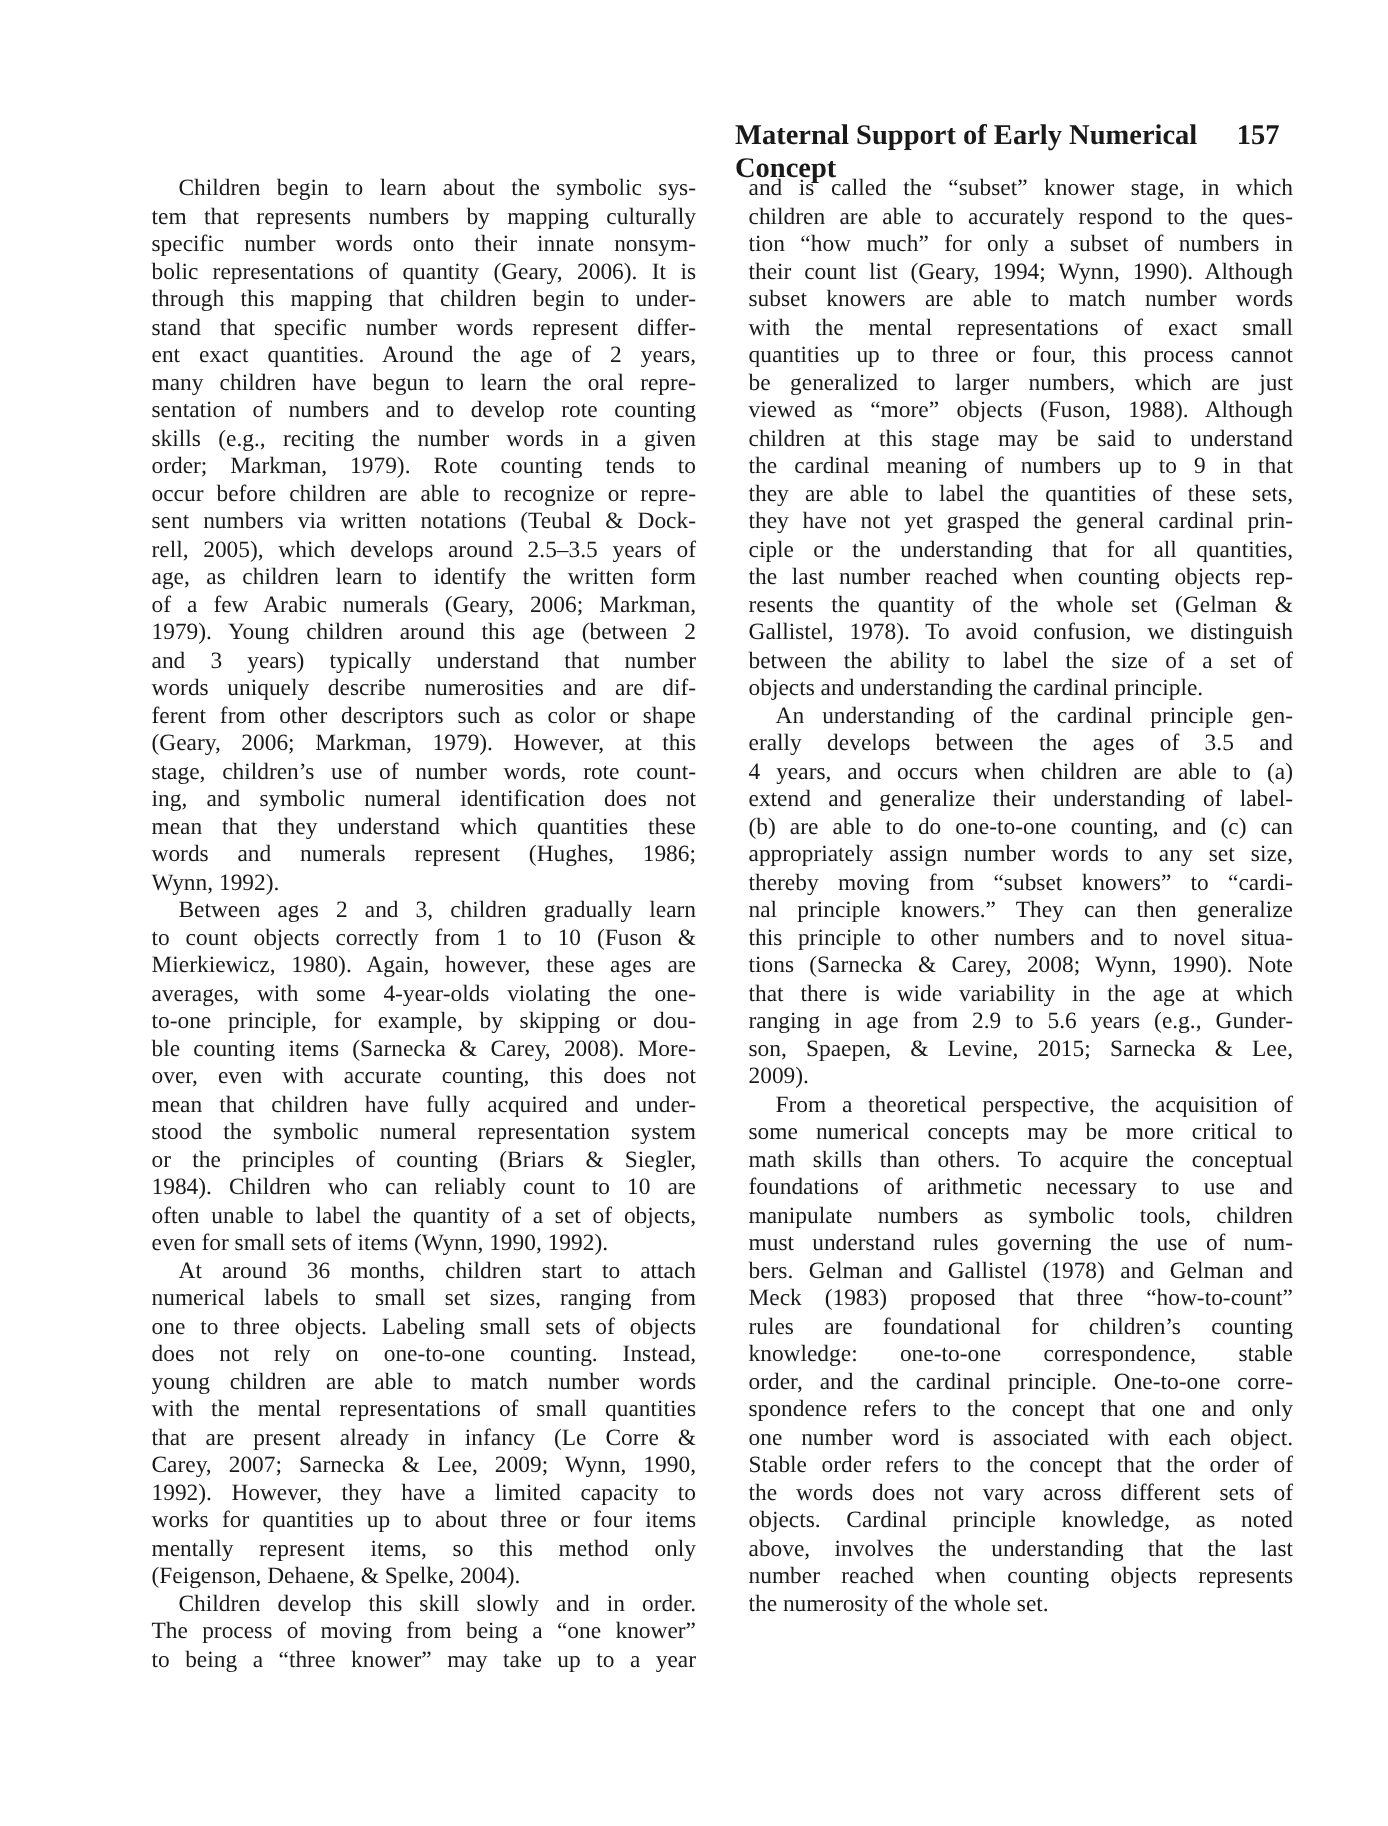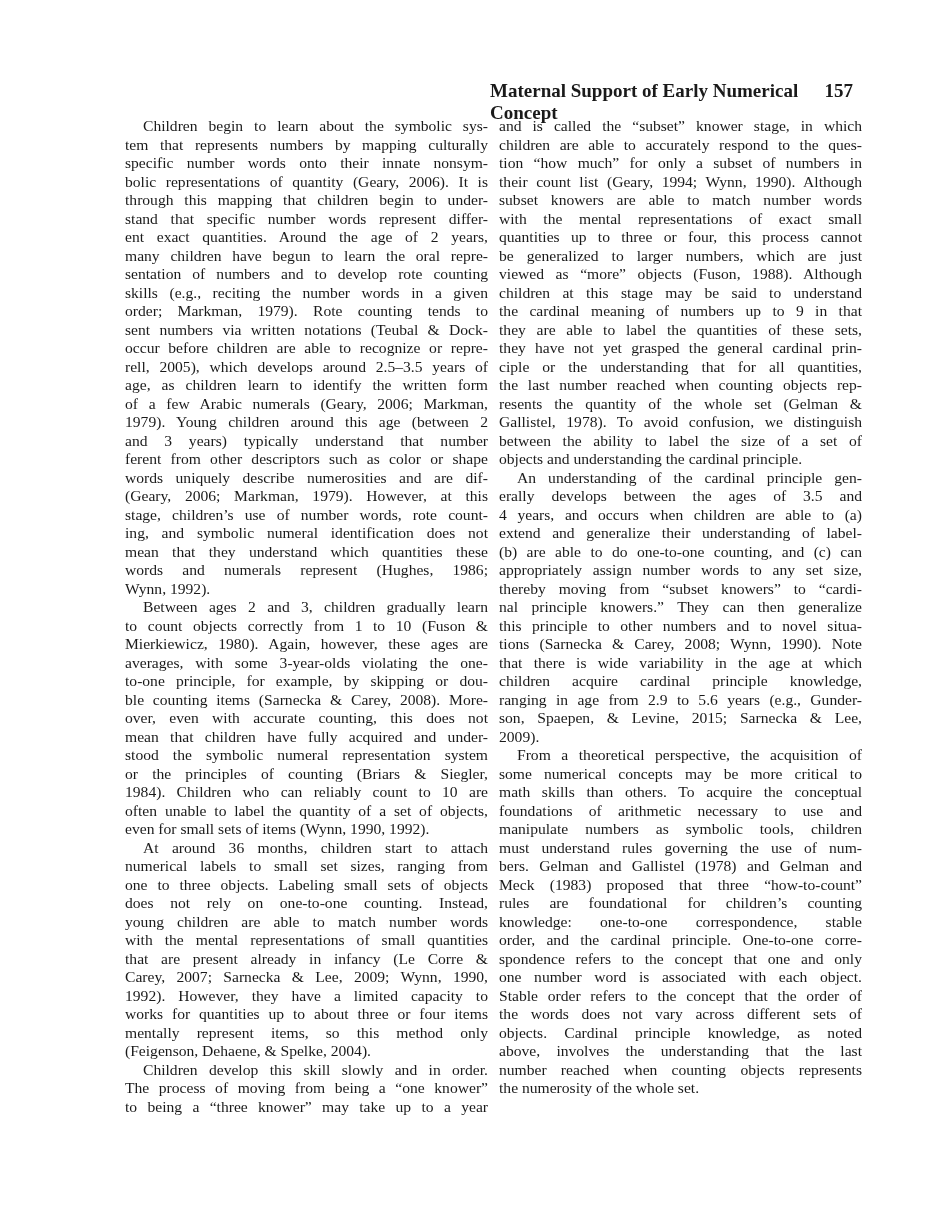--- a/index.html
+++ b/index.html
@@ -3,21 +3,21 @@
 <meta charset="utf-8">
 <style>
   html, body { margin: 0; padding: 0; background: #ffffff; }
   body { width: 925px; height: 1217px; position: relative; overflow: hidden;
          font-family: "DejaVu Serif", "Liberation Serif", serif; color: #1a1a1a; }
   .running-head { position: absolute; top: 80px; left: 490px; width: 363px;
          font-family: "Liberation Serif", "DejaVu Serif", serif; font-weight: bold;
          font-size: 19px; display: flex; justify-content: flex-end; gap: 6px; }
   .col { position: absolute; top: 117px; width: 363px;
          font-family: "Liberation Serif", "DejaVu Serif", serif; font-size: 15.6px; }
-  .col.left { left: 101px; margin-left: 24px; }
+  .col.left { left: 101px; }
   .col.right { left: 499px; }
   .ln { display: block; height: 18.5px; line-height: 18.5px; white-space: nowrap;
         text-align: justify; text-align-last: justify; overflow: visible; }
   .ln.last { text-align-last: left; }
   .ln.indent { padding-left: 18px; }
 </style>
 </head>
 <body>
 
 <div class="running-head">
@@ -30,39 +30,39 @@
     <span class="ln">tem that represents numbers by mapping culturally</span>
     <span class="ln">specific number words onto their innate nonsym-</span>
     <span class="ln">bolic representations of quantity (Geary, 2006). It is</span>
     <span class="ln">through this mapping that children begin to under-</span>
     <span class="ln">stand that specific number words represent differ-</span>
     <span class="ln">ent exact quantities. Around the age of 2 years,</span>
     <span class="ln">many children have begun to learn the oral repre-</span>
     <span class="ln">sentation of numbers and to develop rote counting</span>
     <span class="ln">skills (e.g., reciting the number words in a given</span>
     <span class="ln">order; Markman, 1979). Rote counting tends to</span>
+    <span class="ln">occur before children are able to recognize or repre-</span>
     <span class="ln">sent numbers via written notations (Teubal &amp; Dock-</span>
-    <span class="ln">occur before children are able to recognize or repre-</span>
     <span class="ln">rell, 2005), which develops around 2.5–3.5 years of</span>
     <span class="ln">age, as children learn to identify the written form</span>
     <span class="ln">of a few Arabic numerals (Geary, 2006; Markman,</span>
     <span class="ln">1979). Young children around this age (between 2</span>
     <span class="ln">and 3 years) typically understand that number</span>
+    <span class="ln">words uniquely describe numerosities and are dif-</span>
     <span class="ln">ferent from other descriptors such as color or shape</span>
-    <span class="ln">words uniquely describe numerosities and are dif-</span>
     <span class="ln">(Geary, 2006; Markman, 1979). However, at this</span>
     <span class="ln">stage, children’s use of number words, rote count-</span>
     <span class="ln">ing, and symbolic numeral identification does not</span>
     <span class="ln">mean that they understand which quantities these</span>
     <span class="ln">words and numerals represent (Hughes, 1986;</span>
     <span class="ln last">Wynn, 1992).</span>
     <span class="ln indent">Between ages 2 and 3, children gradually learn</span>
     <span class="ln">to count objects correctly from 1 to 10 (Fuson &amp;</span>
     <span class="ln">Mierkiewicz, 1980). Again, however, these ages are</span>
-    <span class="ln">averages, with some 3-year-olds violating the one-</span>
+    <span class="ln">averages, with some 4-year-olds violating the one-</span>
     <span class="ln">to-one principle, for example, by skipping or dou-</span>
     <span class="ln">ble counting items (Sarnecka &amp; Carey, 2008). More-</span>
     <span class="ln">over, even with accurate counting, this does not</span>
     <span class="ln">mean that children have fully acquired and under-</span>
     <span class="ln">stood the symbolic numeral representation system</span>
     <span class="ln">or the principles of counting (Briars &amp; Siegler,</span>
     <span class="ln">1984). Children who can reliably count to 10 are</span>
     <span class="ln">often unable to label the quantity of a set of objects,</span>
     <span class="ln last">even for small sets of items (Wynn, 1990, 1992).</span>
     <span class="ln indent">At around 36 months, children start to attach</span>
@@ -105,21 +105,20 @@
     <span class="ln">erally develops between the ages of 3.5 and</span>
     <span class="ln">4 years, and occurs when children are able to (a)</span>
     <span class="ln">extend and generalize their understanding of label-</span>
     <span class="ln">(b) are able to do one-to-one counting, and (c) can</span>
     <span class="ln">appropriately assign number words to any set size,</span>
     <span class="ln">thereby moving from “subset knowers” to “cardi-</span>
     <span class="ln">nal principle knowers.” They can then generalize</span>
     <span class="ln">this principle to other numbers and to novel situa-</span>
     <span class="ln">tions (Sarnecka &amp; Carey, 2008; Wynn, 1990). Note</span>
     <span class="ln">that there is wide variability in the age at which</span>
-    <span class="ln">children acquire cardinal principle knowledge,</span>
     <span class="ln">ranging in age from 2.9 to 5.6 years (e.g., Gunder-</span>
     <span class="ln">son, Spaepen, &amp; Levine, 2015; Sarnecka &amp; Lee,</span>
     <span class="ln last">2009).</span>
     <span class="ln indent">From a theoretical perspective, the acquisition of</span>
     <span class="ln">some numerical concepts may be more critical to</span>
     <span class="ln">math skills than others. To acquire the conceptual</span>
     <span class="ln">foundations of arithmetic necessary to use and</span>
     <span class="ln">manipulate numbers as symbolic tools, children</span>
     <span class="ln">must understand rules governing the use of num-</span>
     <span class="ln">bers. Gelman and Gallistel (1978) and Gelman and</span>

